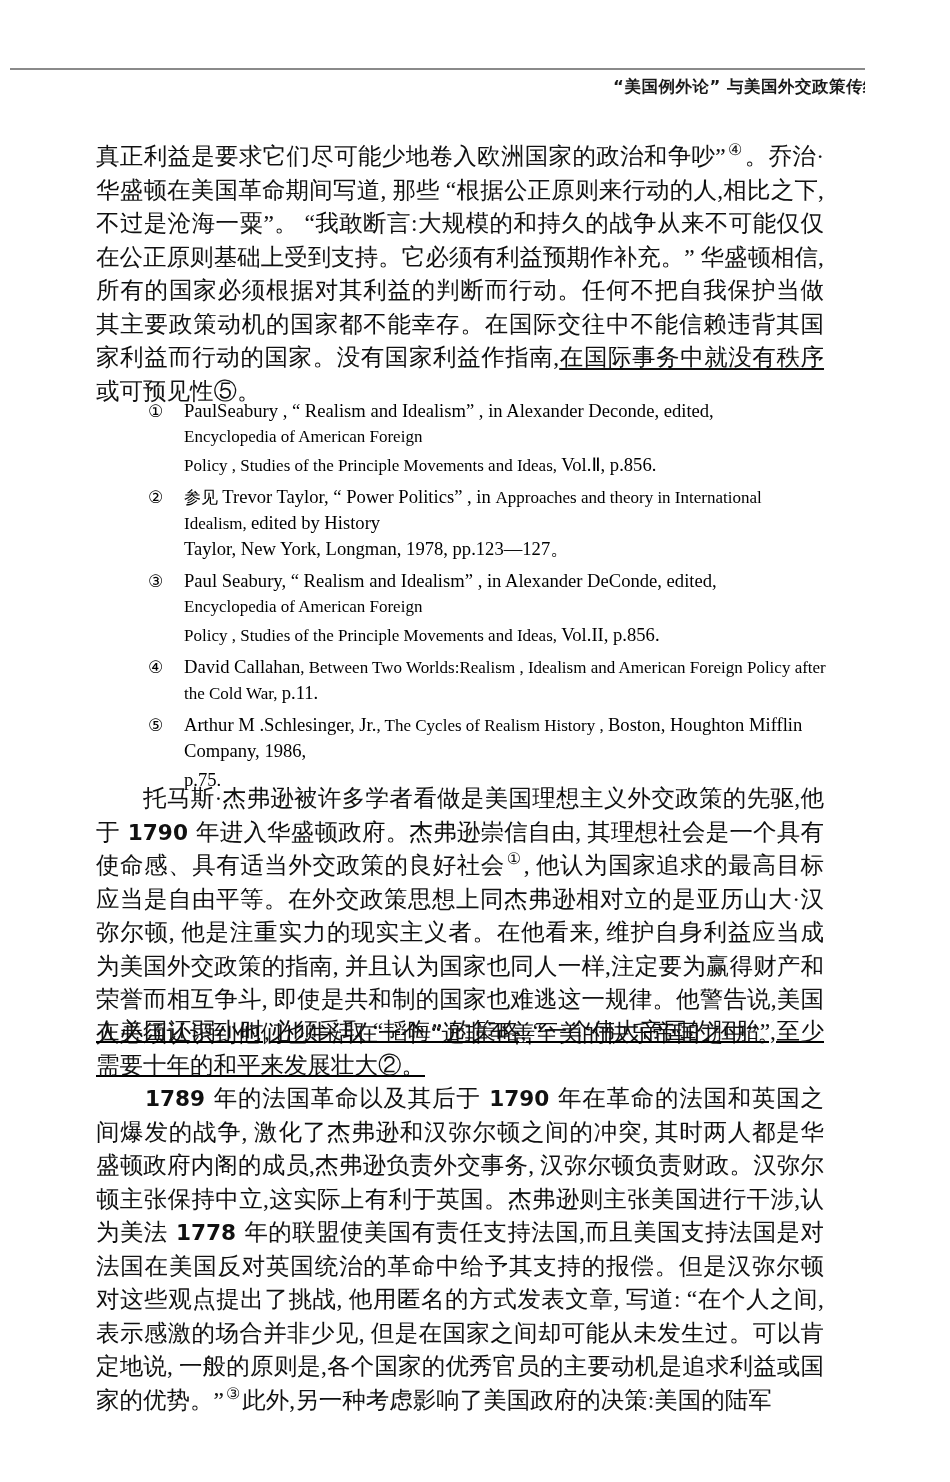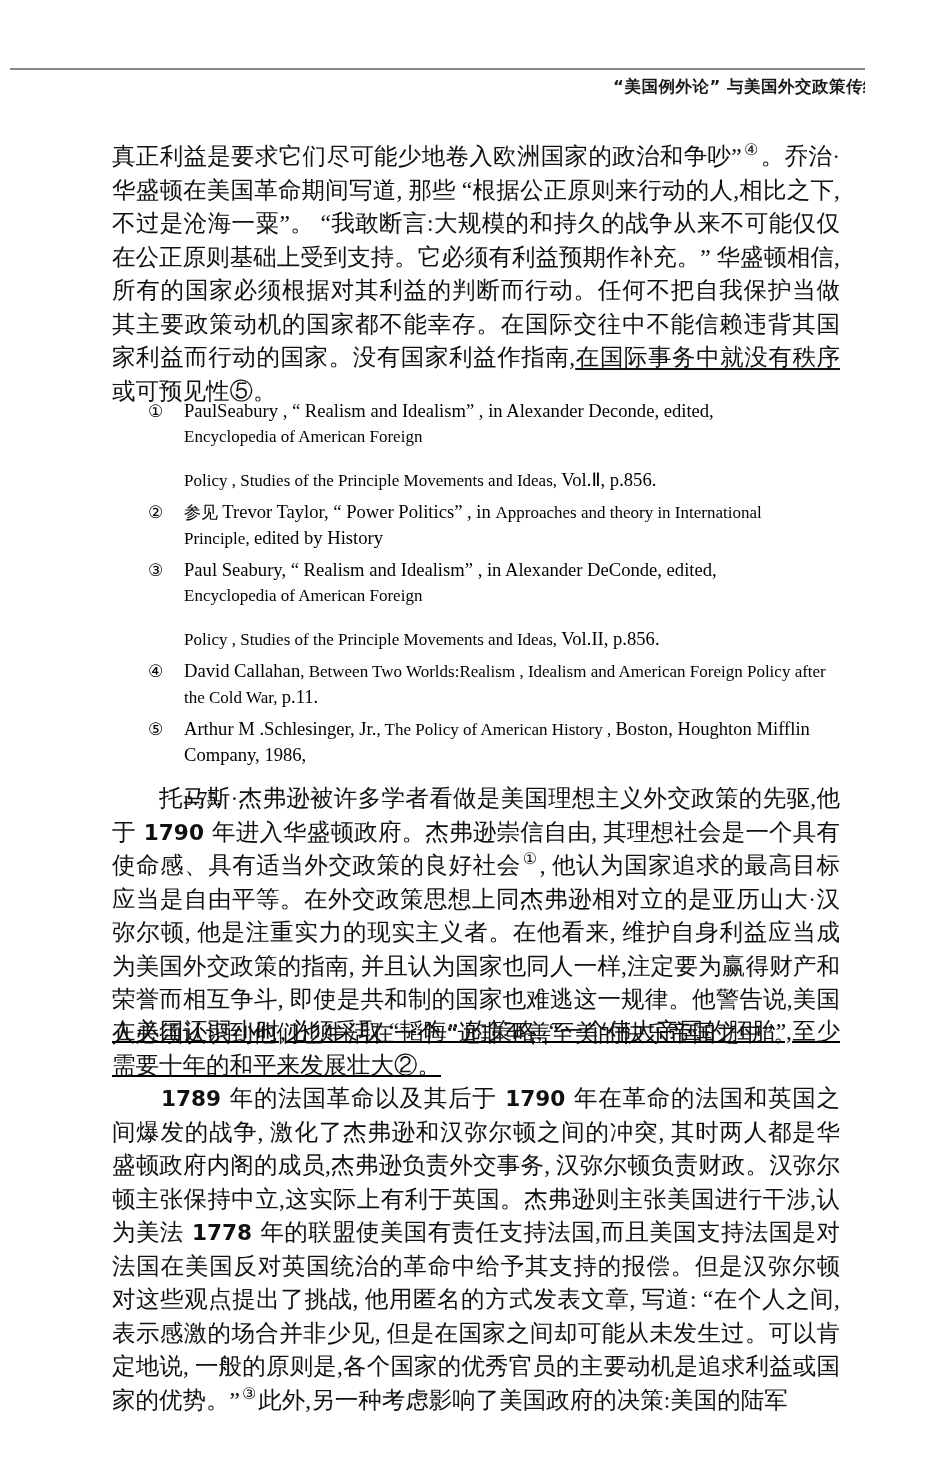--- a/index.html
+++ b/index.html
@@ -87,33 +87,33 @@
     font-family: "DejaVu Sans", "Liberation Sans", sans-serif;
     font-size: 17px;
     line-height: 25px;
     color: #000;
   }
   .note-line {
     font-size: 18.5px;
     line-height: 25px;
     color: #000;
   }
-  .note-line.gap { margin-top: 18px; }
+  .note-line.gap { margin-top: 3px; }
   .s {           
     font-family: Liberation Serif, serif;
     font-size: 18.6px;
     text-align: center;
   }
   .r {           
     font-family: "Liberation Serif", "DejaVu Serif", serif;
     font-size: 17px;
   }
 
   
-  .para-slot { position: absolute; left: 112px; width: 728px; }
+  .para-slot { position: absolute; left: 96px; width: 728px; }
 </style>
 </head>
 <body>
 
 <div class="page">
 
   <div class="header-rule"></div>
   <div class="header-title">“美国例外论” 与美国外交政策传统</div>
 
   <div class="para-slot" style="top:140px;">
@@ -136,21 +136,24 @@
         <span class="r">Policy , Studies of the Principle Movements and Ideas, </span><span class="s">Vol.Ⅱ, p.856.</span>
       </div>
     </div>
 
     <div class="note">
       <div class="note-marker">②</div>
       <div class="note-line">
         <span class="r">参见 </span><span class="s">Trevor Taylor, “ Power Politics” , in </span><span class="r">Approaches and theory in International</span>
       </div>
       <div class="note-line">
-        <span class="r">Principle, </span><span class="s">edited by History</span>
+        <span class="r">Idealism, </span><span class="s">edited by History</span>
+      </div>
+      <div class="note-line">
+        <span class="s">Taylor, New York, Longman, 1978, pp.123—127。</span>
       </div>
     </div>
 
     <div class="note">
       <div class="note-marker">③</div>
       <div class="note-line">
         <span class="s">Paul Seabury, “ Realism and Idealism” , in Alexander DeConde, edited,</span>
       </div>
       <div class="note-line">
         <span class="r">Encyclopedia of American Foreign</span>
@@ -166,21 +169,21 @@
         <span class="s">David Callahan</span><span class="r">, Between Two Worlds:Realism , Idealism and American Foreign Policy after</span>
       </div>
       <div class="note-line">
         <span class="r">the Cold War, </span><span class="s">p.11.</span>
       </div>
     </div>
 
     <div class="note">
       <div class="note-marker">⑤</div>
       <div class="note-line">
-        <span class="s">Arthur M .Schlesinger, Jr.</span><span class="r">, The Policy of American History , </span><span class="s">Boston, Houghton Mifflin Company, 1986,</span>
+        <span class="s">Arthur M .Schlesinger, Jr.</span><span class="r">, The Cycles of Realism History , </span><span class="s">Boston, Houghton Mifflin Company, 1986,</span>
       </div>
       <div class="note-line gap">
         <span class="s">p.75.</span>
       </div>
     </div>
 
   </div>
 
   <div class="para-slot" style="top:782px;">
     <p class="body-para indent2">

